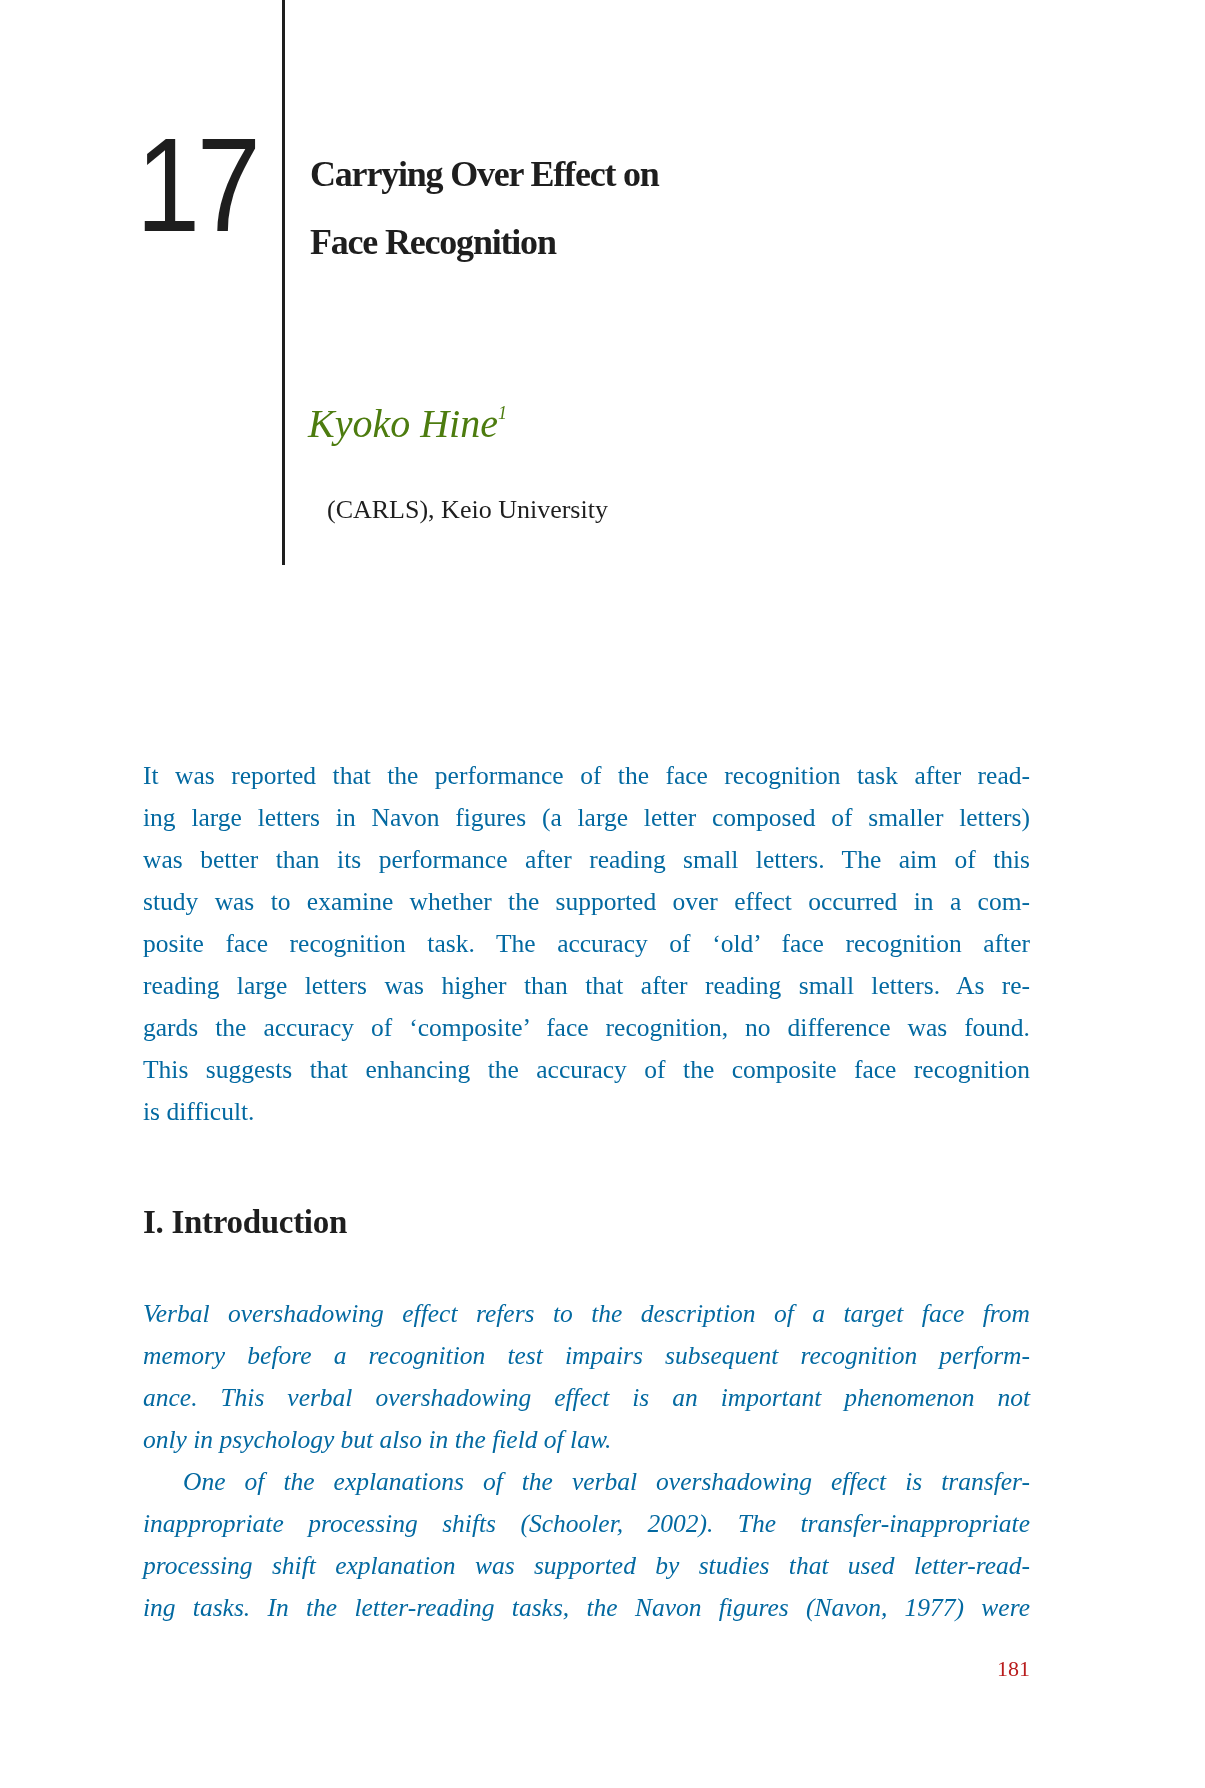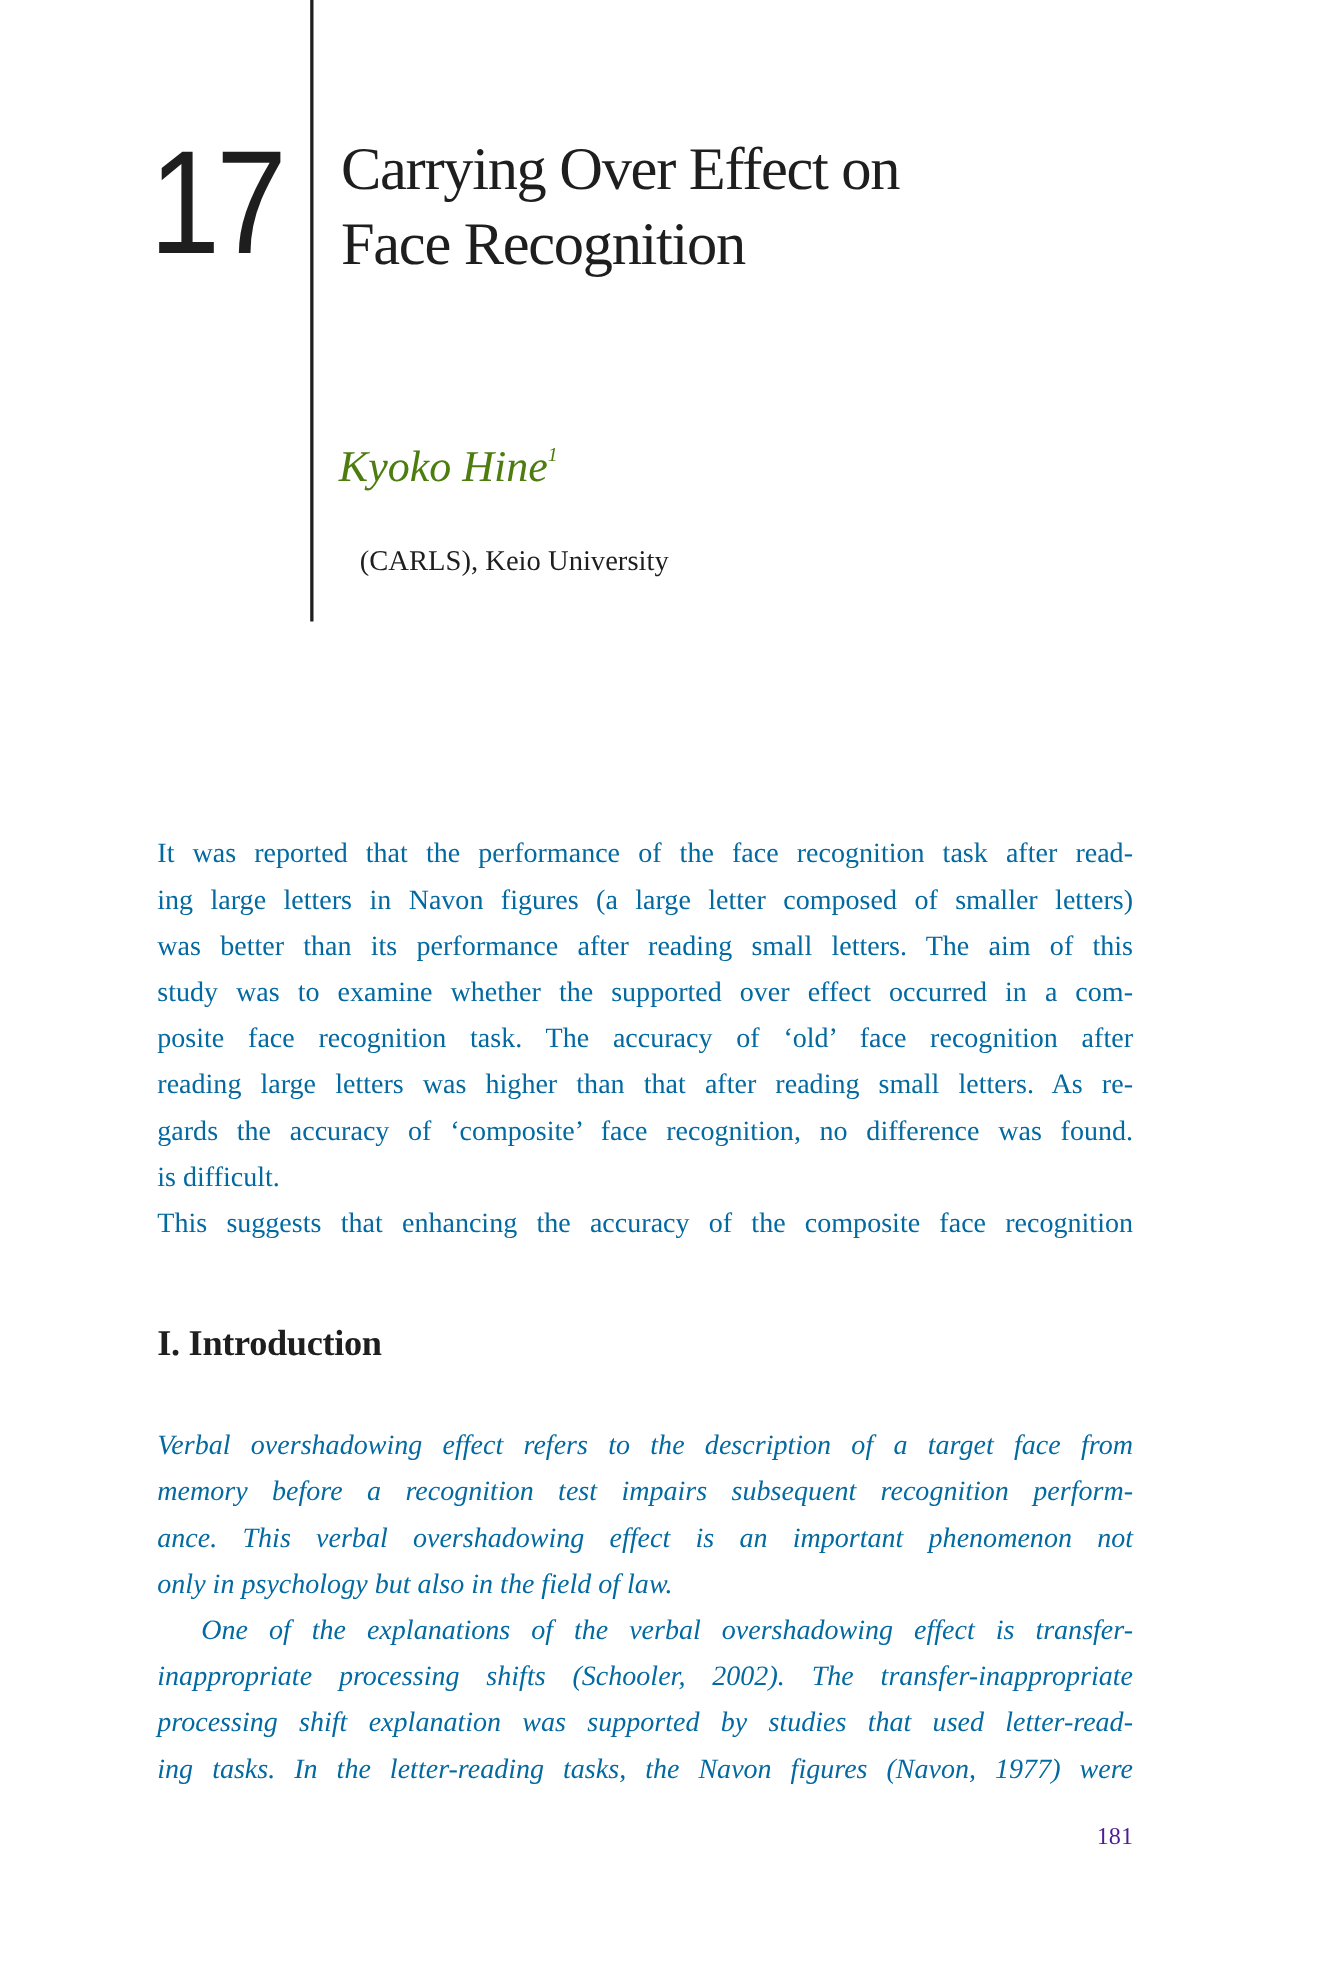--- a/index.html
+++ b/index.html
@@ -39,26 +39,26 @@
       font-size: 134px;
       line-height: 1;
       letter-spacing: -4px;
       color: #1e1e1e;
       transform: scaleX(0.86);
       transform-origin: left top;
     }
     .chapter-title {
       position: absolute;
       left: 310px;
-      top: 120px;
+      top: 140px;
       width: 700px;
       margin: 0;
       font-family: "Liberation Serif", "DejaVu Serif", serif;
-      font-weight: normal;
-      font-size: 55px;
+      font-weight: bold;
+      font-size: 36px;
       line-height: 68px;
       letter-spacing: -1.2px;
       color: #1e1e1e;
     }
     .chapter-title span {
       display: block;
       white-space: nowrap;
     }
     .author {
       position: absolute;
@@ -130,21 +130,21 @@
       color: #1e1e1e;
       letter-spacing: -0.3px;
     }
     .intro { top: 1293px; font-style: italic; }
     .page-number {
       position: absolute;
       right: 175px;
       top: 1654px;
       font-size: 22px;
       line-height: 30px;
-      color: #4c1d95;
+      color: #b91c1c;
     }
   </style>
 </head>
 <body>
 
 <div class="page">
 
   <div class="chapter-rule"></div>
 
   <div class="chapter-number">17</div>
@@ -161,22 +161,22 @@
   </div>
 
   <div class="text-block abstract">
     <span class="line">It was reported that the performance of the face recognition task after read-</span>
     <span class="line">ing large letters in Navon figures (a large letter composed of smaller letters)</span>
     <span class="line">was better than its performance after reading small letters. The aim of this</span>
     <span class="line">study was to examine whether the supported over effect occurred in a com-</span>
     <span class="line">posite face recognition task. The accuracy of ‘old’ face recognition after</span>
     <span class="line">reading large letters was higher than that after reading small letters. As re-</span>
     <span class="line">gards the accuracy of ‘composite’ face recognition, no difference was found.</span>
+    <span class="line">This suggests that enhancing the accuracy of the composite face recognition</span>
     <span class="line last">is difficult.</span>
-    <span class="line">This suggests that enhancing the accuracy of the composite face recognition</span>
   </div>
 
   <h2 class="section-heading">I. Introduction</h2>
 
   <div class="text-block intro">
     <span class="line">Verbal overshadowing effect refers to the description of a target face from</span>
     <span class="line">memory before a recognition test impairs subsequent recognition perform-</span>
     <span class="line">ance. This verbal overshadowing effect is an important phenomenon not</span>
     <span class="line last">only in psychology but also in the field of law.</span>
     <span class="line indent">One of the explanations of the verbal overshadowing effect is transfer-</span>

